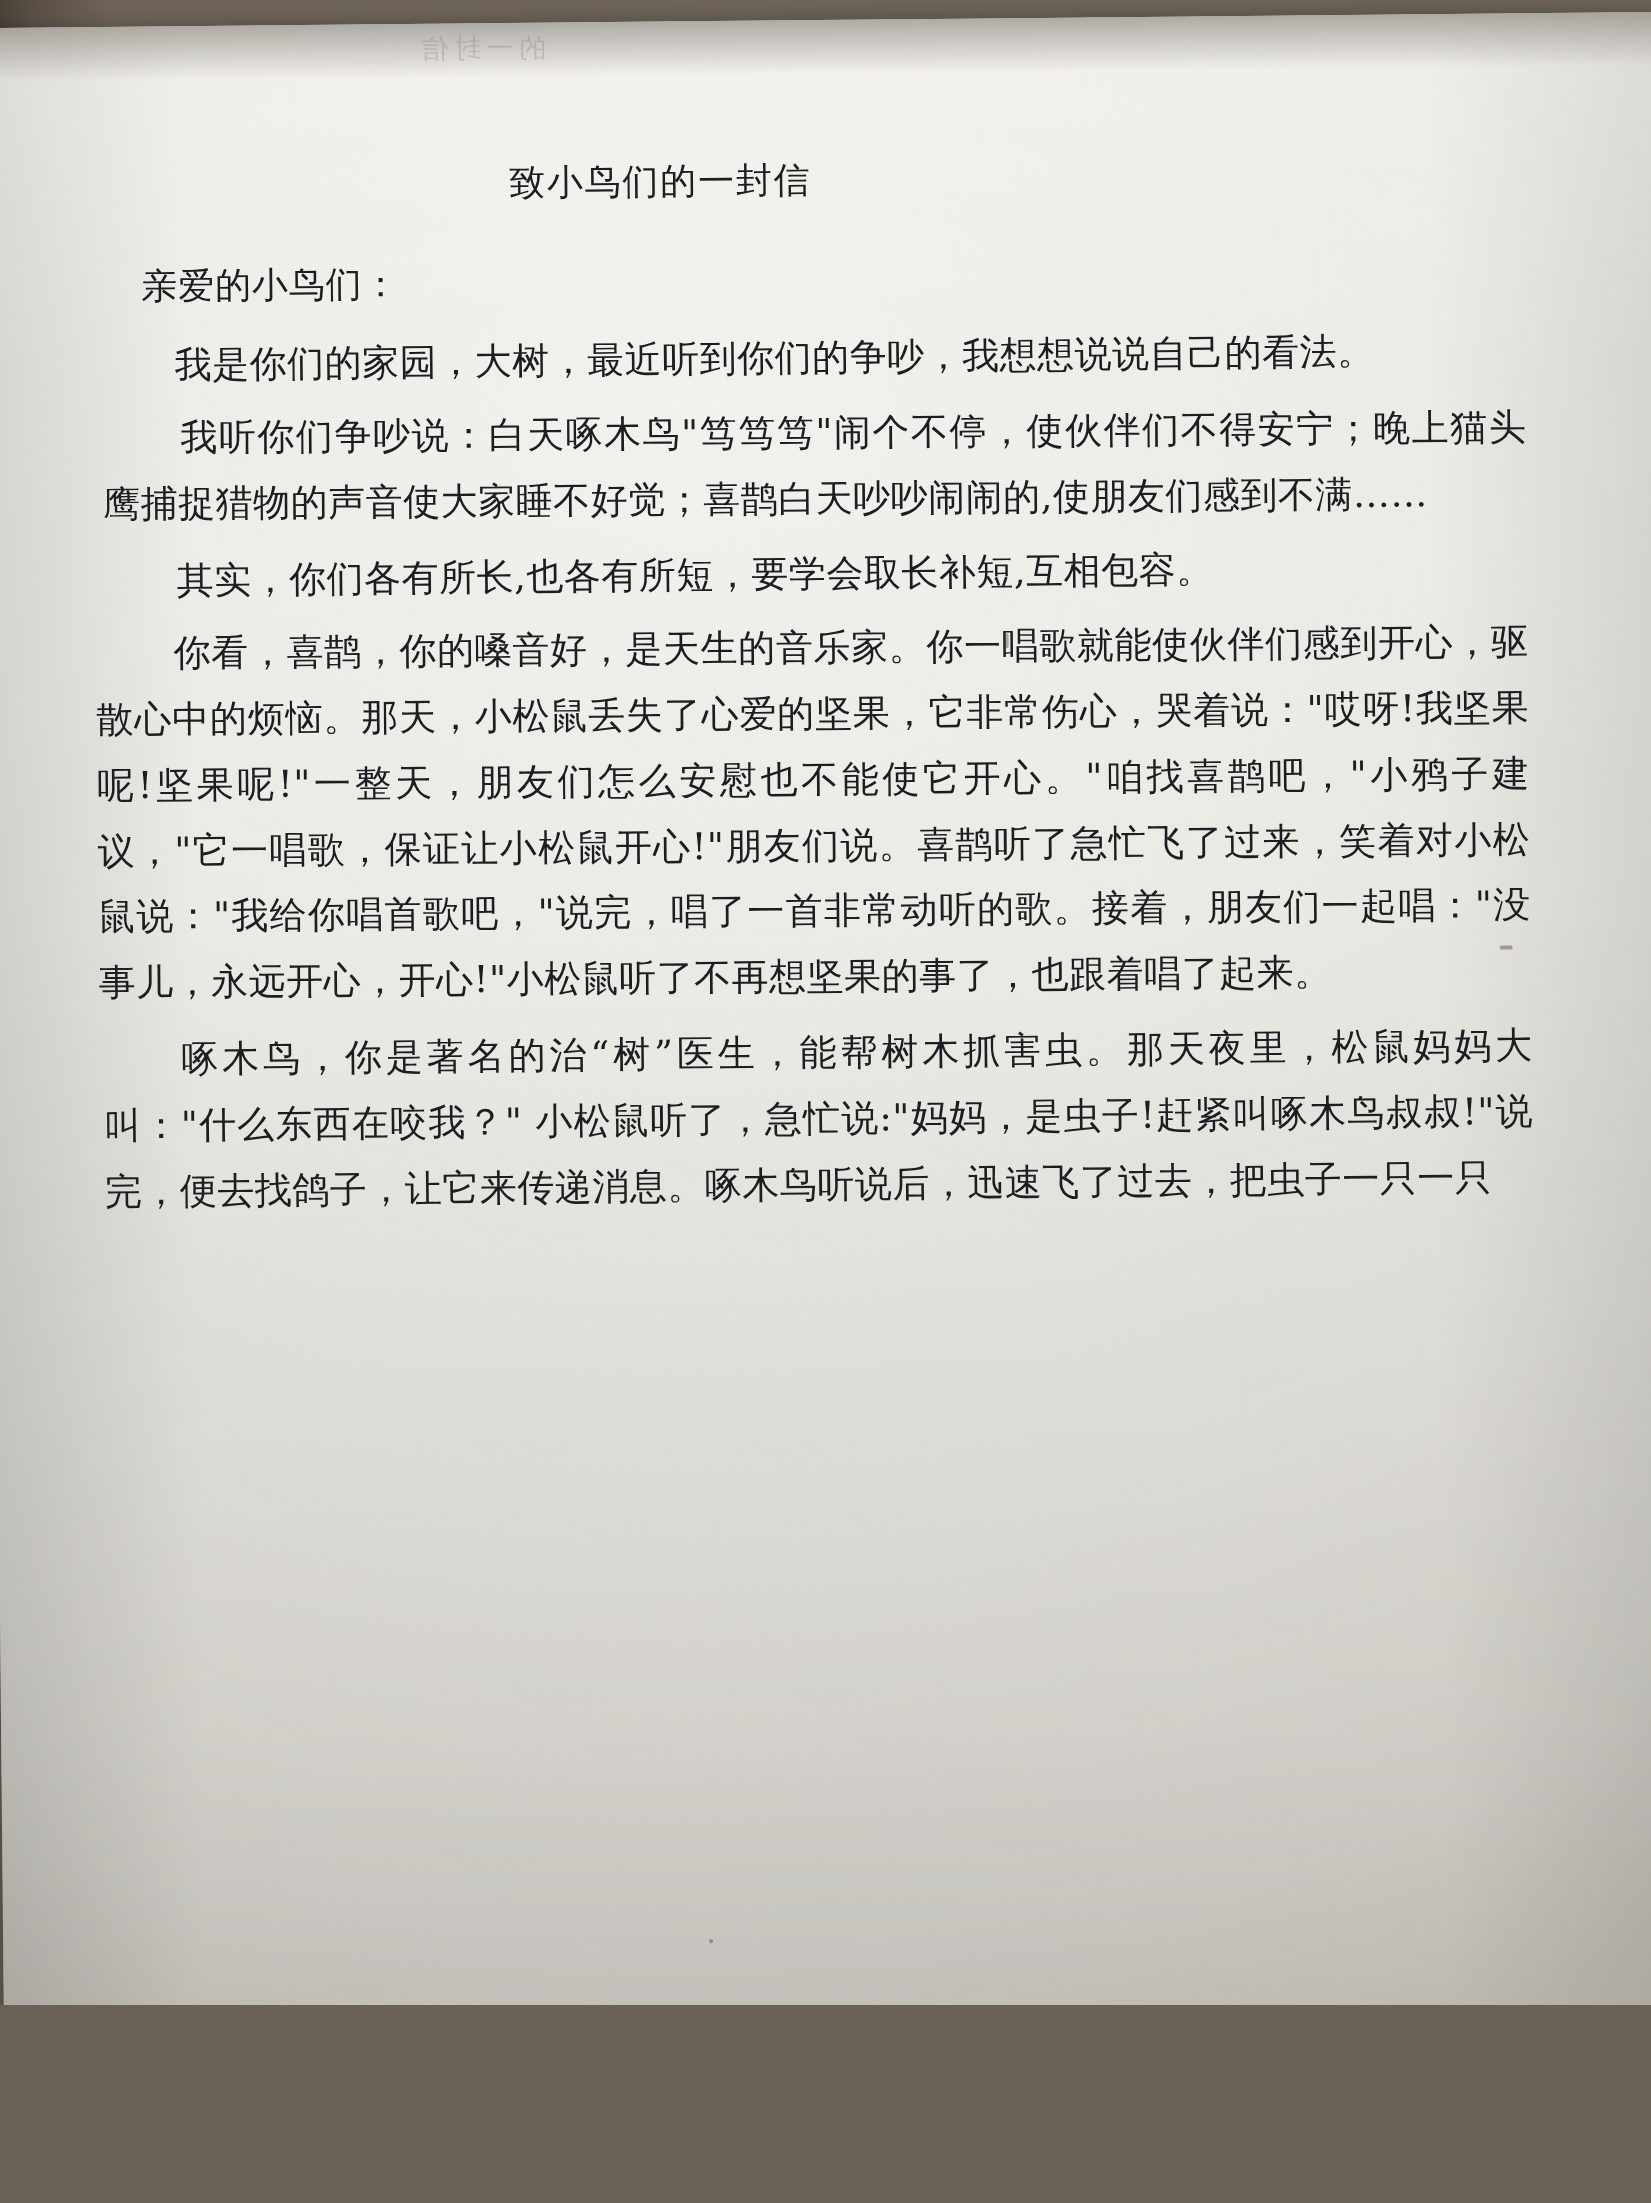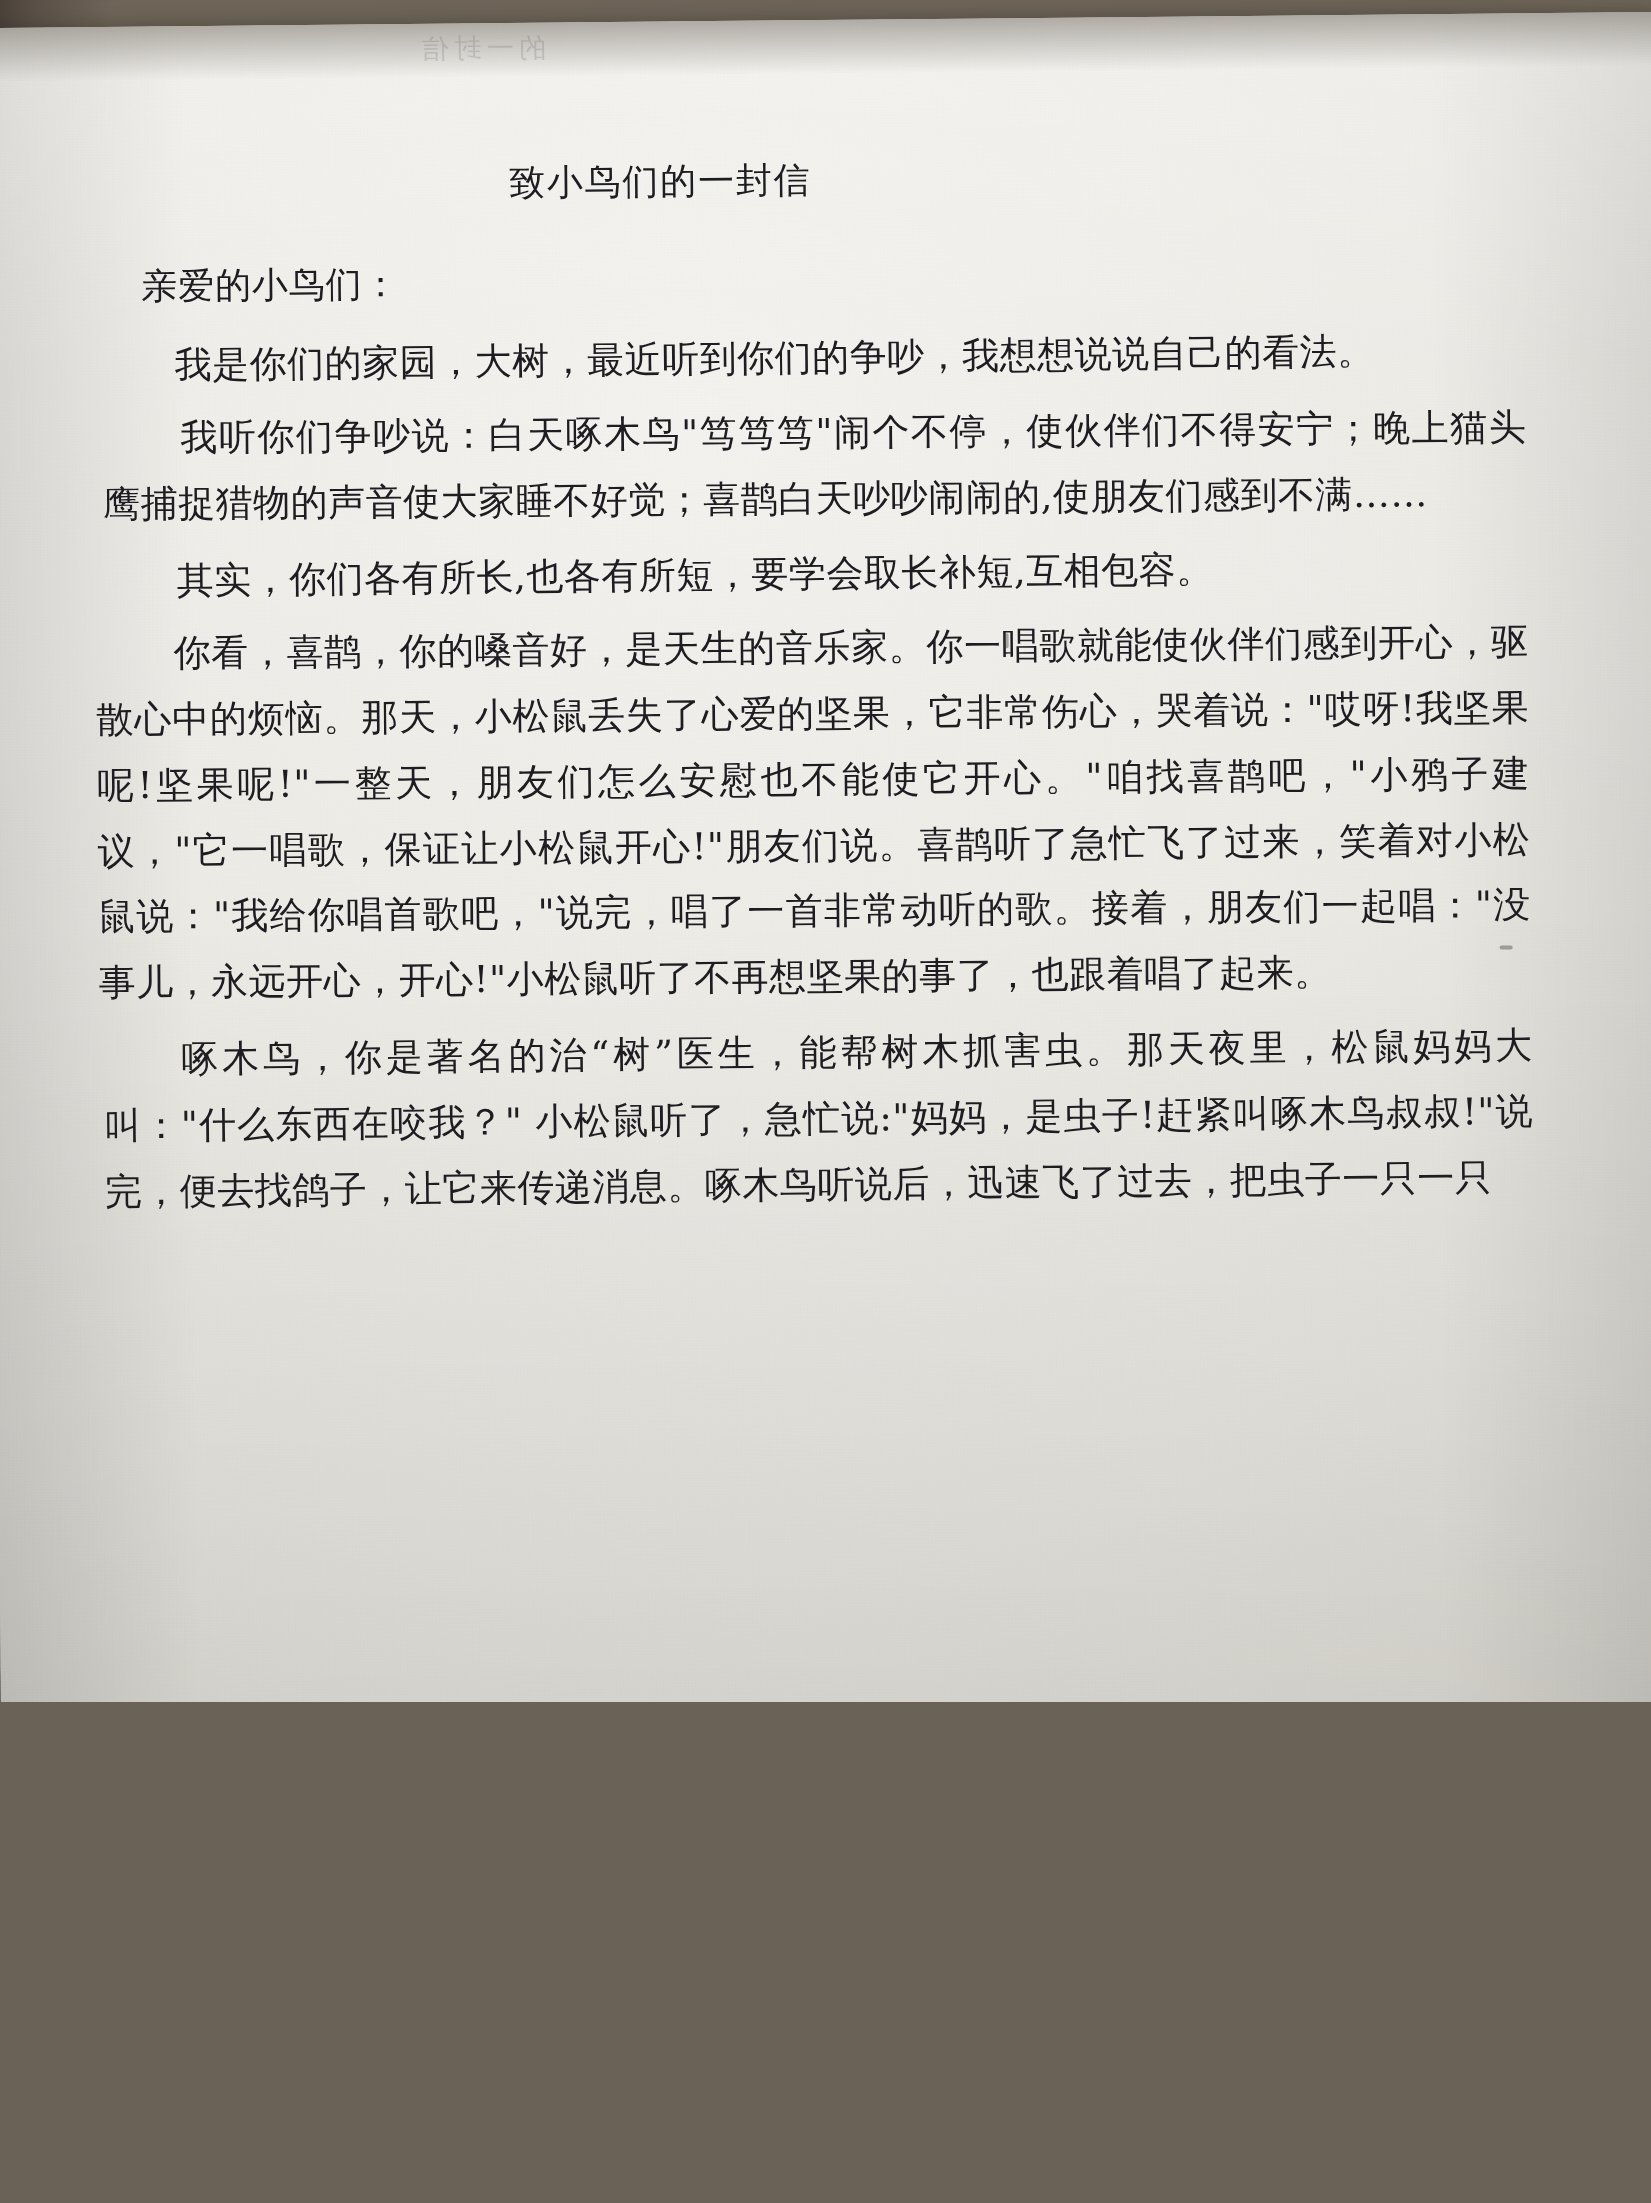--- a/index.html
+++ b/index.html
@@ -12,21 +12,21 @@
     width: 1652px;
     height: 2204px;
     overflow: hidden;
     font-family: "DejaVu Serif", "Liberation Serif", serif;
   }
 
   
   #photo {
     position: relative;
     width: 1652px;
-    height: 1702px;
+    height: 2005px;
     background: #5d5449;
     overflow: hidden;
   }
 
   
   #desk {
     position: absolute;
     inset: 0;
     background:
       linear-gradient(105deg, #4a4139 0px, #5a5047 36px, #6e6458 109px, #6e6458 100%);

